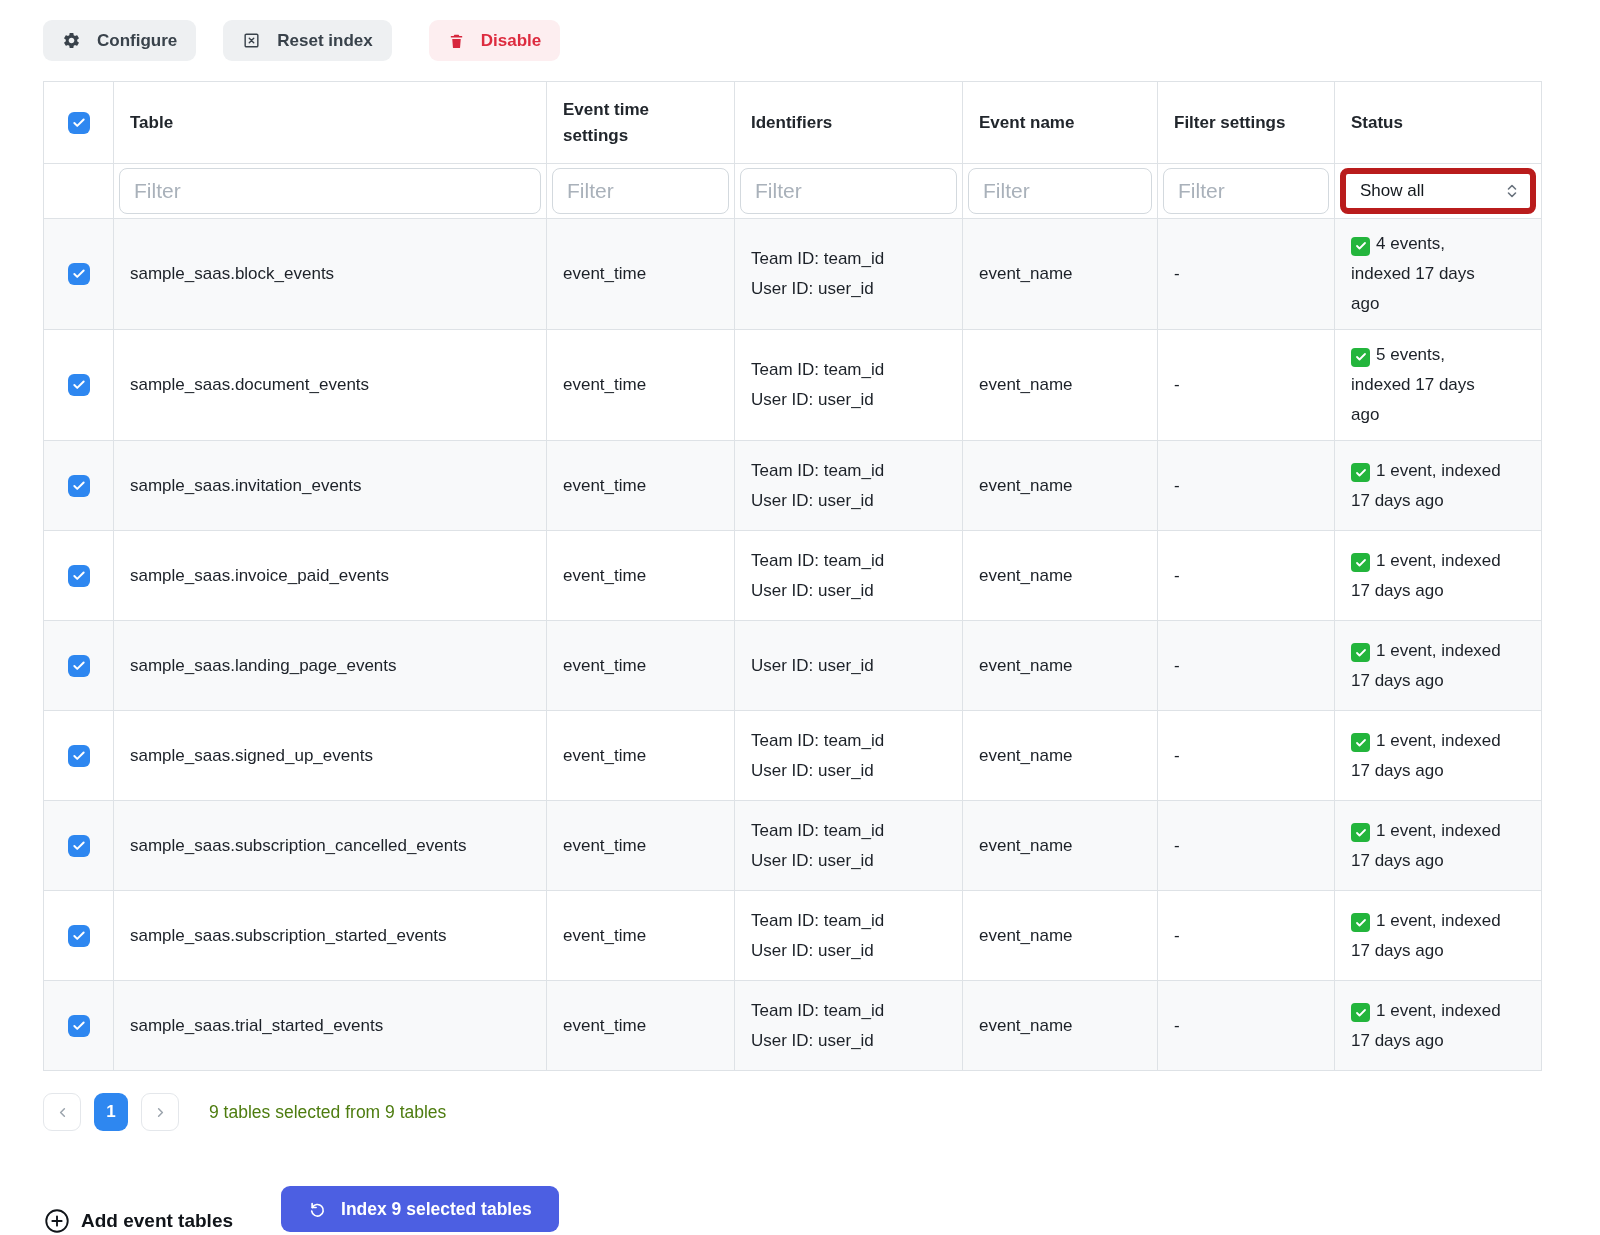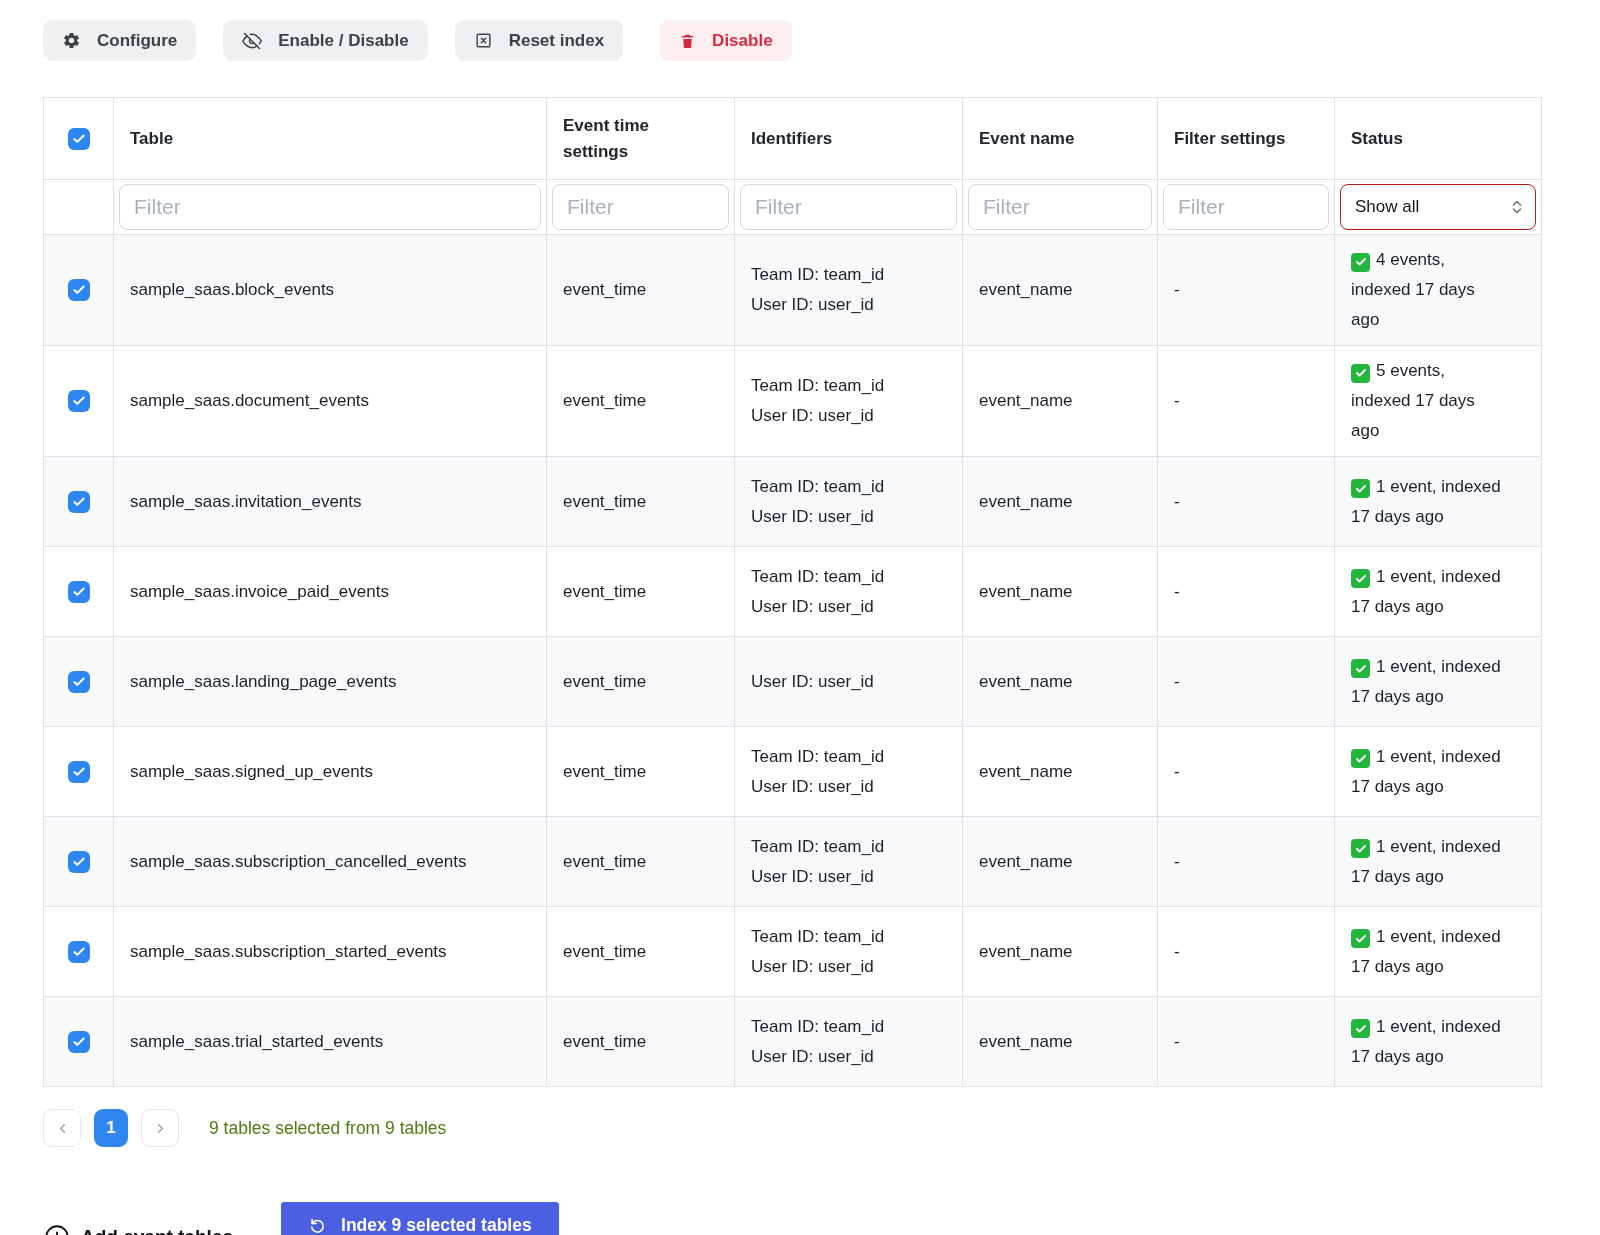--- a/index.html
+++ b/index.html
@@ -18,30 +18,30 @@
 
   
   .toolbar{display:flex;align-items:center;gap:27px;}
   .tbtn{display:inline-flex;align-items:center;gap:16px;height:41px;padding:0 19px;
         background:#eef0f2;border:none;border-radius:9px;cursor:pointer;
         font-family:inherit;font-size:17px;font-weight:600;color:#39424b;}
   .tbtn svg{flex:0 0 auto;}
   .tbtn.remove{background:var(--danger-bg);color:var(--danger-red);margin-left:10px;}
 
   
-  table.grid{margin-top:36px;border-collapse:collapse;table-layout:fixed;width:1498px;}
+  table.grid{margin-top:20px;border-collapse:collapse;table-layout:fixed;width:1498px;}
   .grid th,.grid td{border:1px solid var(--border);}
   .grid thead th{height:82px;padding:0 16px;text-align:left;vertical-align:middle;
                  font-size:17px;font-weight:700;color:#21262c;line-height:26px;background:#fff;}
   .grid .filter-row td{height:55px;padding:4px 5px;background:#fff;}
   .filter-input{width:100%;height:46px;border:1px solid #d3d9de;border-radius:8px;
                 padding:0 14px;font-family:inherit;font-size:21px;color:#1f252c;outline:none;}
   .filter-input::placeholder{color:#a9b1ba;}
   .select{display:flex;align-items:center;justify-content:space-between;height:46px;
-          border:1px solid #b91c1c;border-radius:8px;padding:0 12px 0 14px;background:#fff;
+          border:6px solid #b91c1c;border-radius:8px;padding:0 12px 0 14px;background:#fff;
           font-size:17px;color:#13181d;cursor:pointer;}
   tbody td{padding:10px 16px;font-size:17px;color:#1c2128;vertical-align:middle;line-height:30px;background:transparent;}
   tbody tr{height:90px;}
   tbody tr:nth-child(-n+2){height:110px;}
   tbody tr:nth-child(odd) td{background:var(--stripe);}
   td.cb-cell,th.cb-cell{padding:0;text-align:center;vertical-align:middle;}
   .checkbox{width:22px;height:22px;border-radius:6px;background:var(--accent-blue);
             display:flex;align-items:center;justify-content:center;margin:0 auto;cursor:pointer;}
   .status-wrap{width:152px;}
   .check-badge{display:inline-flex;width:19px;height:19px;background:var(--success-green);
@@ -56,49 +56,38 @@
         border:none;border-radius:9px;color:#fff;font-family:inherit;font-size:17px;font-weight:700;
         display:flex;align-items:center;justify-content:center;cursor:pointer;}
   .pbtn.next{margin-left:13px;}
   .page-summary{margin-left:30px;font-size:17.5px;color:#4d7c0f;}
 
   
   .footer{margin-top:52px;display:flex;align-items:center;}
   .add-tables{display:inline-flex;align-items:center;gap:10px;cursor:pointer;
               font-size:19px;font-weight:700;color:#101419;background:none;border:none;font-family:inherit;padding:0;margin-top:24px;}
   .index-btn{margin-left:48px;height:46px;padding:0 27px;background:var(--accent-indigo);
-             border:none;border-radius:3px;color:#fff;font-family:inherit;font-size:17.5px;font-weight:700;
+             border:none;border-radius:9px;color:#fff;font-family:inherit;font-size:17.5px;font-weight:700;
              display:inline-flex;align-items:center;gap:14px;cursor:pointer;}
 </style>
 </head>
 <body>
 
 <div class="page">
 
   <div class="toolbar">
     <button class="tbtn">
       <span style="display:inline-flex;">
         <svg width="19" height="19" viewBox="0 0 24 24">
             <path fill="#39424b" d="M19.14,12.94c0.04-0.3,0.06-0.61,0.06-0.94c0-0.32-0.02-0.64-0.07-0.94l2.03-1.58c0.18-0.14,0.23-0.41,0.12-0.61l-1.92-3.32c-0.12-0.22-0.37-0.29-0.59-0.22l-2.39,0.96c-0.5-0.38-1.03-0.7-1.62-0.94L14.4,2.81c-0.04-0.24-0.24-0.41-0.48-0.41h-3.84c-0.24,0-0.43,0.17-0.47,0.41L9.25,5.35C8.66,5.59,8.12,5.92,7.63,6.29L5.24,5.33c-0.22-0.08-0.47,0-0.59,0.22L2.74,8.87C2.62,9.08,2.66,9.34,2.86,9.48l2.03,1.58C4.84,11.36,4.8,11.69,4.8,12s0.02,0.64,0.07,0.94l-2.03,1.58c-0.18,0.14-0.23,0.41-0.12,0.61l1.92,3.32c0.12,0.22,0.37,0.29,0.59,0.22l2.39-0.96c0.5,0.38,1.03,0.7,1.62,0.94l0.36,2.54c0.05,0.24,0.24,0.41,0.48,0.41h3.84c0.24,0,0.44-0.17,0.47-0.41l0.36-2.54c0.59-0.24,1.13-0.56,1.62-0.94l2.39,0.96c0.22,0.08,0.47,0,0.59-0.22l1.92-3.32c0.12-0.22,0.07-0.47-0.12-0.61L19.14,12.94z M12,15.6c-1.98,0-3.6-1.62-3.6-3.6s1.62-3.6,3.6-3.6s3.6,1.62,3.6,3.6S13.98,15.6,12,15.6z"></path>
           </svg>
       </span>
       <span>Configure</span>
     </button>
 
-    <button class="tbtn">
-      <span style="display:inline-flex;">
-        <svg width="20" height="20" viewBox="0 0 24 24" fill="none" stroke="#39424b" stroke-width="1.8" stroke-linecap="round" stroke-linejoin="round">
-            <path d="M17.94 17.94A10.07 10.07 0 0 1 12 20c-7 0-11-8-11-8a18.45 18.45 0 0 1 5.06-5.94"></path>
-            <path d="M9.9 4.24A9.12 9.12 0 0 1 12 4c7 0 11 8 11 8a18.5 18.5 0 0 1-2.16 3.19"></path>
-            <path d="M14.12 14.12a3 3 0 1 1-4.24-4.24"></path>
-            <line x1="3" y1="3" x2="21" y2="21"></line>
-          </svg>
-      </span>
-      <span>Enable / Disable</span>
-    </button>
 
     <button class="tbtn">
       <span style="display:inline-flex;">
         <svg width="19" height="19" viewBox="0 0 24 24" fill="none" stroke="#39424b" stroke-width="1.8" stroke-linecap="round" stroke-linejoin="round">
             <rect x="4" y="4" width="16" height="16" rx="1.5"></rect>
             <path d="M9.2 9.2l5.6 5.6M14.8 9.2l-5.6 5.6"></path>
           </svg>
       </span>
       <span>Reset index</span>
     </button>

